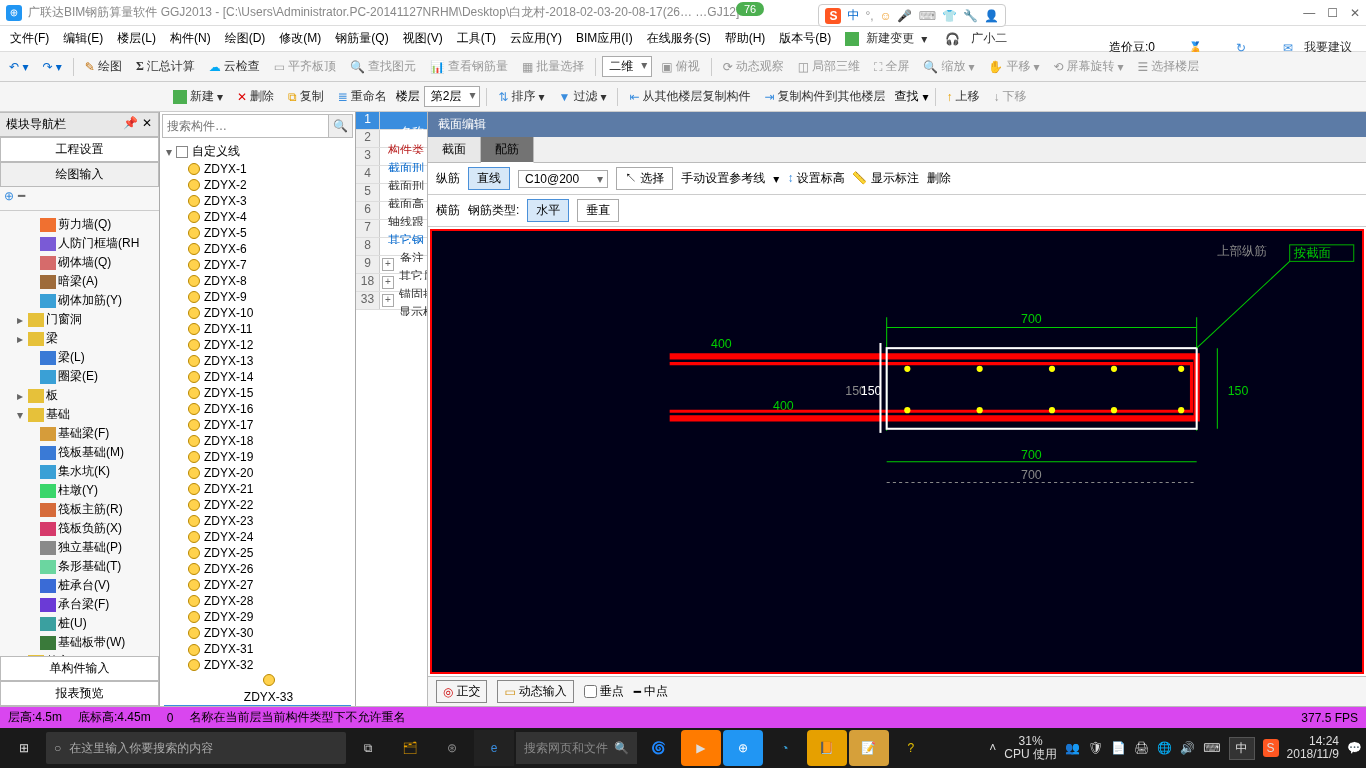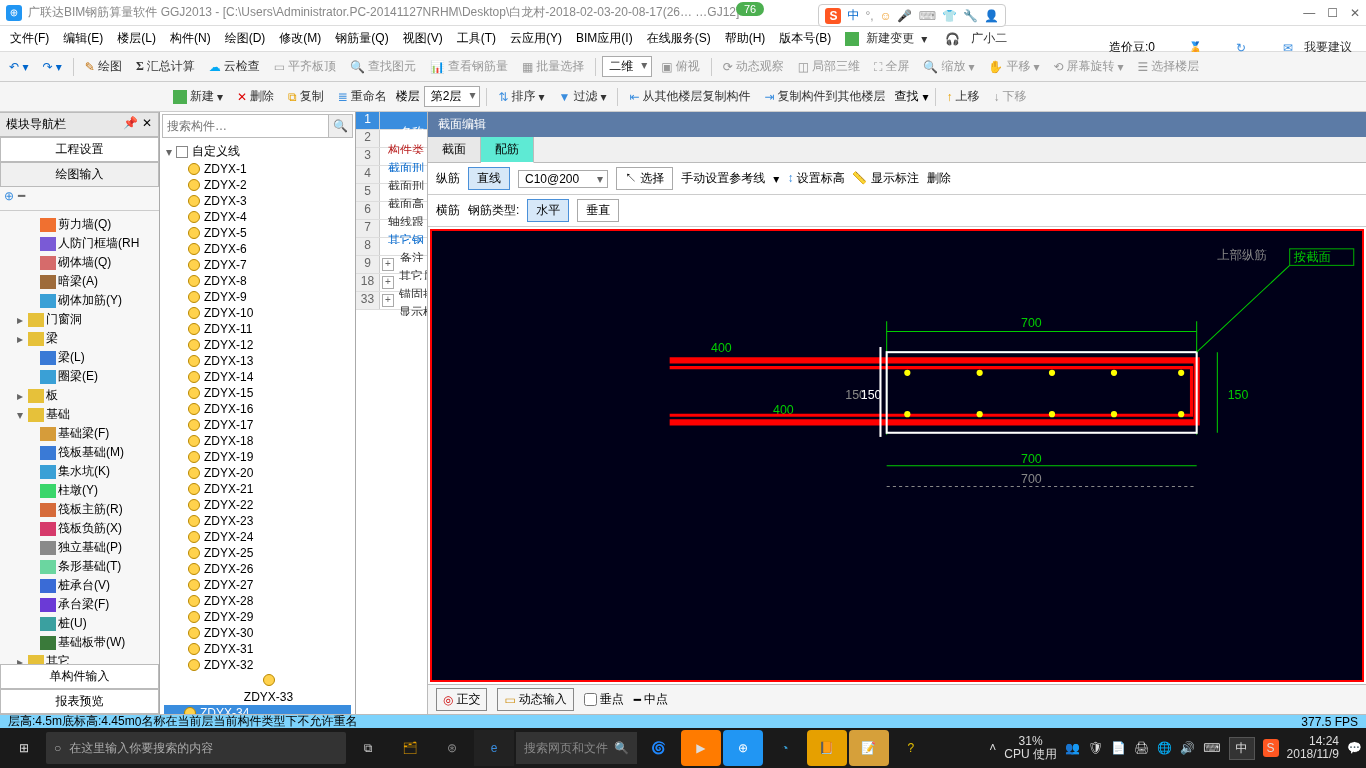--- a/index.html
+++ b/index.html
@@ -45,29 +45,29 @@
   .prop-grid{width:72px;background:#fff;border-right:1px solid #bbb;}
   .pg-row{display:flex;height:18px;border-bottom:1px solid #ddd;}
   .pg-row .num{width:24px;background:#eee;border-right:1px solid #ccc;text-align:center;color:#666;}
   .pg-row .lbl{flex:1;padding:12px 3px;color:#06c;overflow:hidden;white-space:nowrap;text-align:right;}
   .pg-row.sel{background:#3a8dde;color:#fff;} .pg-row.sel .num{background:#3a8dde;color:#fff;} .pg-row.sel .lbl{color:#fff;}
   .pg-row .exp{width:12px;text-align:center;color:#666;border:1px solid #aaa;font-size:10px;line-height:10px;margin:2px;}
   .editor{flex:1;display:flex;flex-direction:column;}
   .ed-head{background:#5c7ba6;color:#fff;padding:4px 10px;}
   .tabs{display:flex;background:#f0f0f0;border-bottom:1px solid #bbb;}
   .tab{padding:4px 14px;border-right:1px solid #bbb;background:#e8e8e8;}
-  .tab.active{background:#5eead4;border-bottom:1px solid #fff;margin-bottom:-1px;}
+  .tab.active{background:#737373;border-bottom:1px solid #fff;margin-bottom:-1px;}
   .ed-toolbar{display:flex;align-items:center;gap:8px;padding:4px 8px;border-bottom:1px solid #ccc;flex-wrap:wrap;}
   .btn-out{border:1px solid #aaa;background:#fff;padding:2px 8px;}
   .btn-sel{border:1px solid #4a90d9;background:#d7e8f8;padding:2px 8px;}
   .viewport{flex:1;background:#000018;position:relative;border:2px solid #f00;margin:2px;}
   .vp-svg{width:100%;height:100%;}
   .bottom-tools{display:flex;align-items:center;gap:10px;padding:3px 8px;border-top:1px solid #bbb;background:#f5f5f5;}
   .chk{display:inline-flex;align-items:center;gap:3px;}
-  .statusbar{height:14px;background:#7dd3fc;border-top:1px solid #bbb;display:flex;align-items:center;padding:0 8px;gap:0;}
+  .statusbar{height:22px;background:#d946ef;border-top:1px solid #bbb;display:flex;align-items:center;padding:0 8px;gap:16px;}
   .statusbar .right{margin-left:auto;}
   .taskbar{height:40px;background:#1a1a1a;color:#ddd;display:flex;align-items:center;padding:0 4px;gap:2px;}
   .tb-app{width:40px;height:36px;display:flex;align-items:center;justify-content:center;}
   .cortana{flex:0 0 300px;height:32px;background:#333;display:flex;align-items:center;padding:0 8px;gap:8px;color:#aaa;border-radius:2px;}
   .task-right{margin-left:auto;display:flex;align-items:center;gap:8px;}
   .clock{text-align:right;line-height:1.1;}
   .perf{display:flex;flex-direction:column;align-items:center;font-size:10px;line-height:1.1;}
   .boxed{border:1px solid #888;padding:2px 6px;}
   .tool-ico{width:14px;height:14px;display:inline-block;}
 </style>
@@ -493,21 +493,21 @@
           <span>ZDYX-28</span>
         </div>
         <div class="il-row" style="padding-left: 24px;">
           <span class="bullet"></span>
           <span>ZDYX-29</span>
         </div>
         <div class="il-row" style="padding-left: 24px;">
           <span class="bullet"></span>
           <span>ZDYX-30</span>
         </div>
-        <div class="il-row" style="padding-left: 24px;">
+        <div class="il-row" style="padding-left: 24px; align-items: flex-end;">
           <span class="bullet"></span>
           <span>ZDYX-31</span>
         </div>
         <div class="il-row" style="padding-left: 24px;">
           <span class="bullet"></span>
           <span>ZDYX-32</span>
         </div>
         <div class="il-row" style="padding-left: 24px; flex-direction: column;">
           <span class="bullet"></span>
           <span>ZDYX-33</span>

